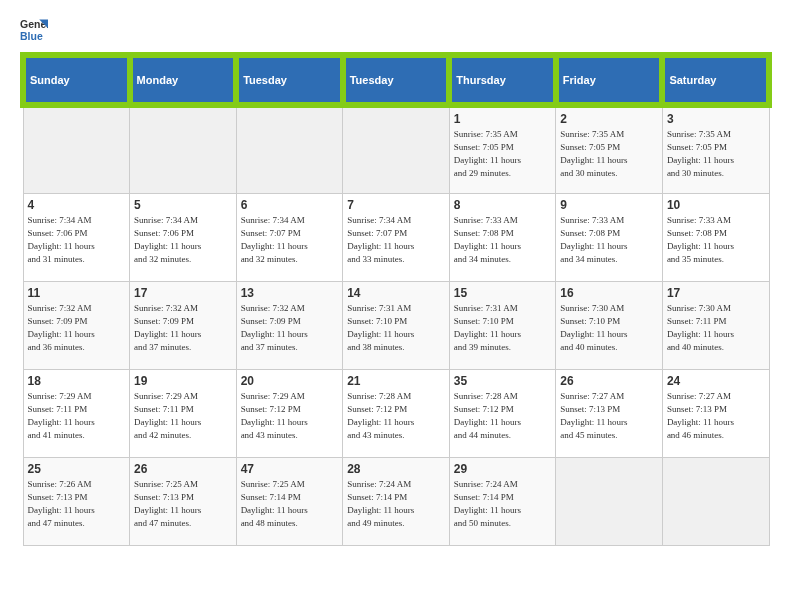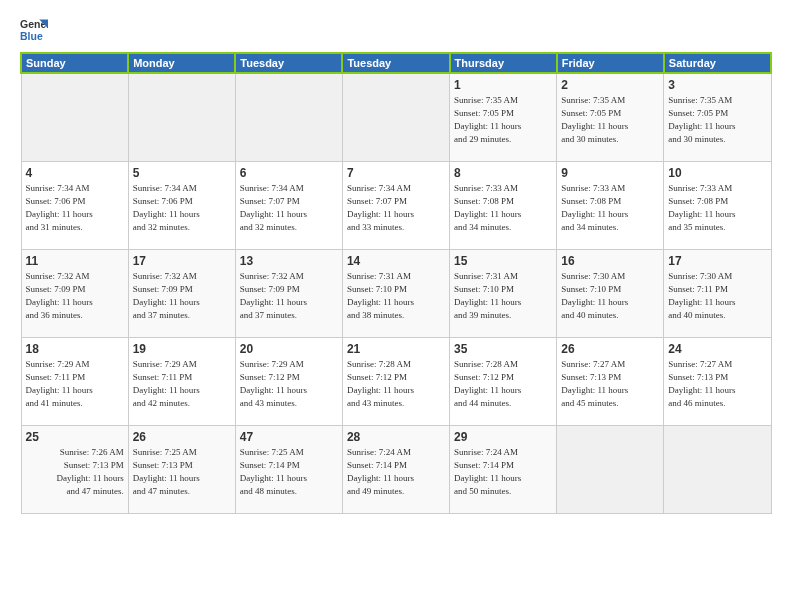--- a/index.html
+++ b/index.html
@@ -46,25 +46,25 @@
       margin-top: 2px;
     }
     .calendar {
       width: 100%;
       border-collapse: collapse;
       font-size: 9.5px;
     }
     .calendar thead th {
       background: #2e6db4;
       color: #fff;
-      padding: 3px 4px;
+      padding: 16px 4px;
       text-align: left;
       font-size: 11px;
       font-weight: bold;
-      border: 2px solid #84cc16;
+      border: 6px solid #84cc16;
     }
     .calendar tbody td {
       border: 1px solid #ccc;
       vertical-align: top;
       padding: 4px 4px 4px 4px;
       width: calc(100% / 7);
       height: 88px;
       background: #fff;
     }
     .calendar tbody tr:nth-child(odd) td {
@@ -301,21 +301,21 @@
             <span class="day-num">24</span>
             <div class="day-info" style="white-space: pre-line;">Sunrise: 7:27 AM
 Sunset: 7:13 PM
 Daylight: 11 hours
 and 46 minutes.</div>
           </td>
         </tr>
         <tr>
           <td>
             <span class="day-num">25</span>
-            <div class="day-info" style="white-space: pre-line; text-align: right;">Sunrise: 7:26 AM
+            <div class="day-info" style="white-space: pre-line;">Sunrise: 7:26 AM
 Sunset: 7:13 PM
 Daylight: 11 hours
 and 47 minutes.</div>
           </td>
           <td>
             <span class="day-num">26</span>
             <div class="day-info" style="white-space: pre-line;">Sunrise: 7:25 AM
 Sunset: 7:13 PM
 Daylight: 11 hours
 and 47 minutes.</div>

